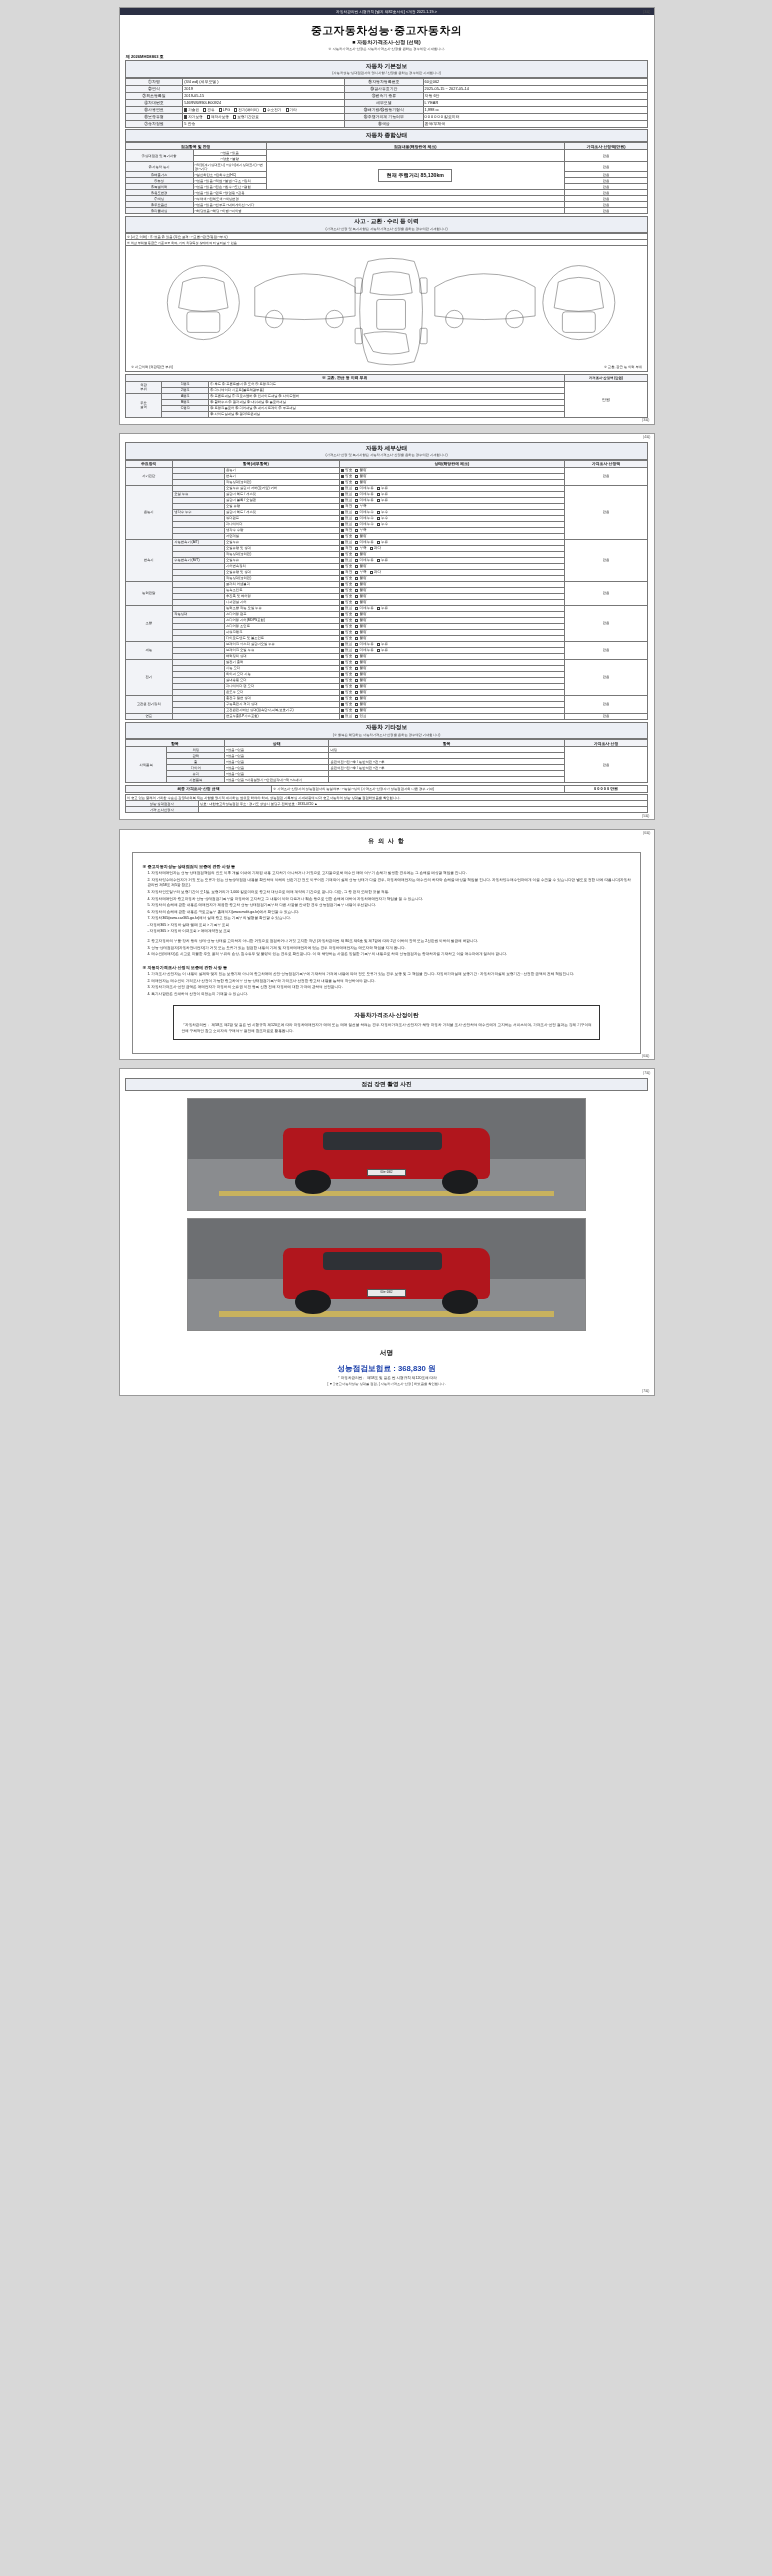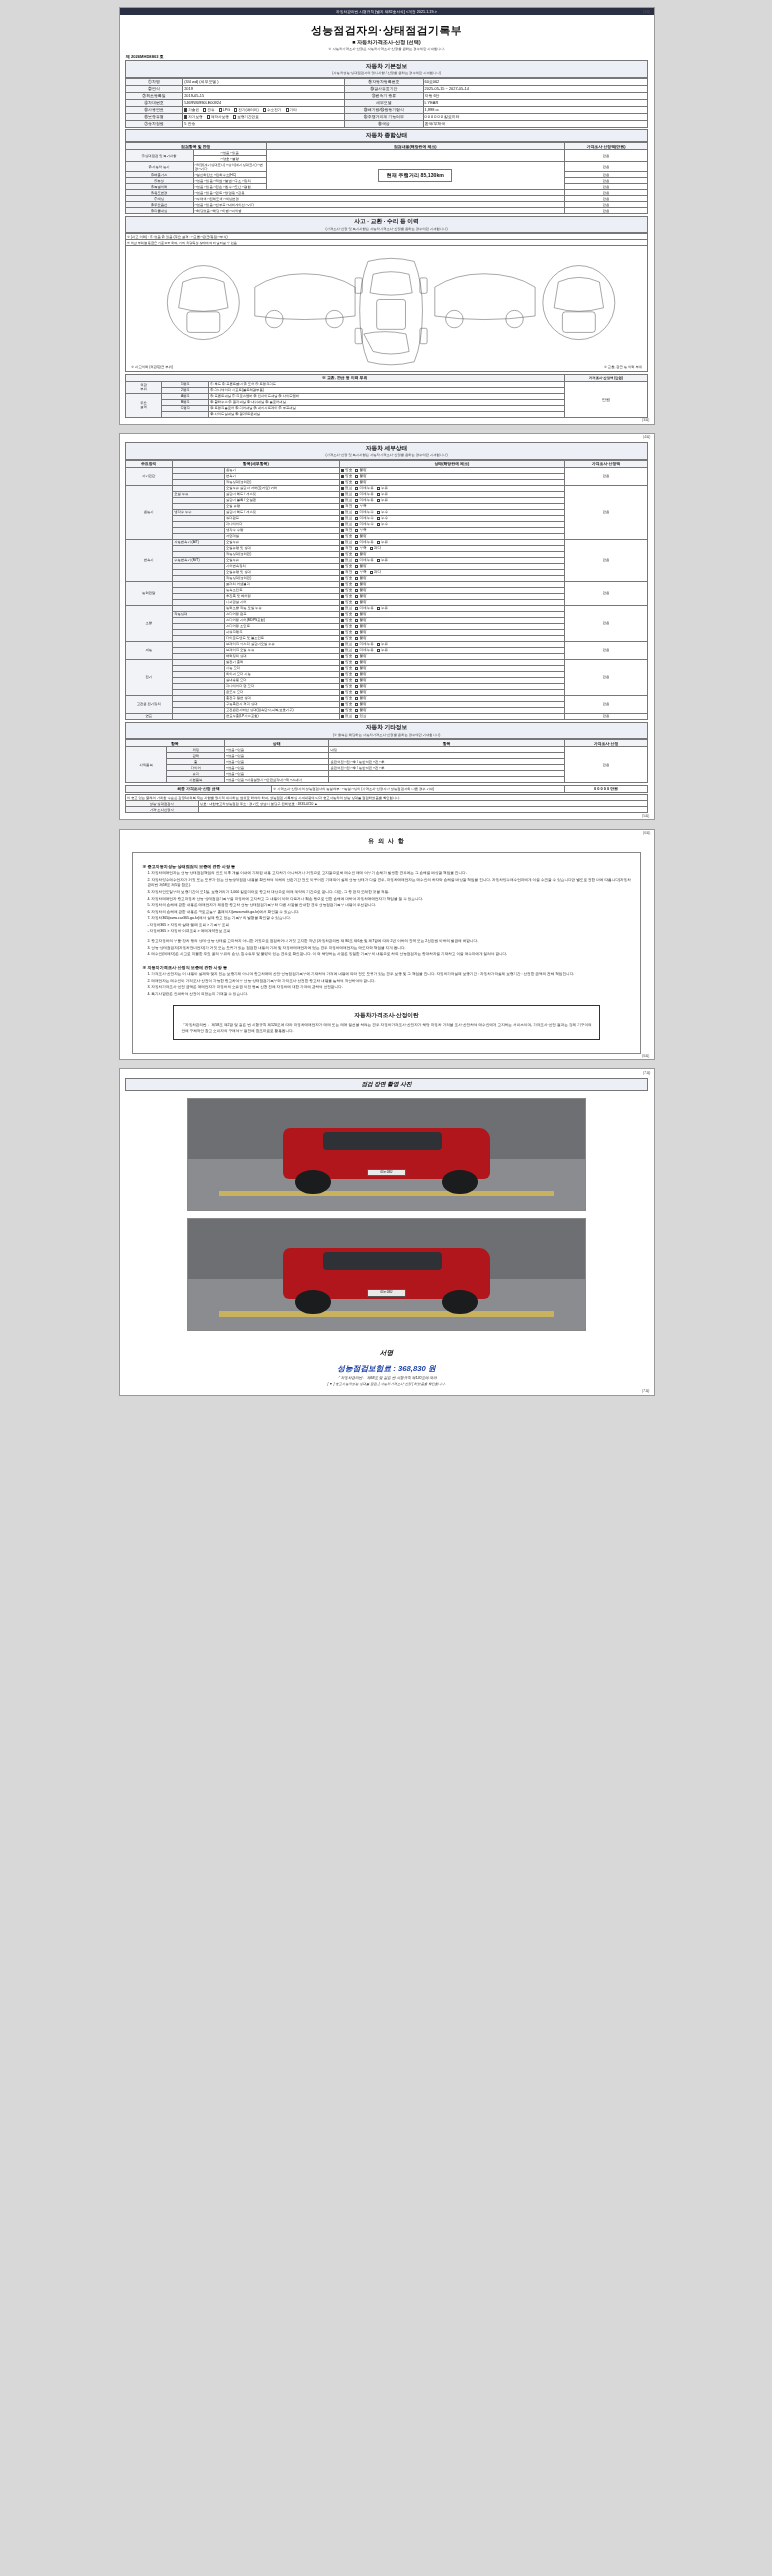--- a/index.html
+++ b/index.html
@@ -15,21 +15,21 @@
   .page {
     background:#fff;
     border:0.5px solid #999;
     margin:0 auto;
     position:relative;
   }
   .sheet { width:536px; }
   .p1 { margin-top:7.2px; }
   .p2 { margin-top:8.2px; }
   .p3 { margin-top:8.2px; }
-  .p4 { margin-top:8.2px;font-style:italic; }
+  .p4 { margin-top:8.2px; }
   .inner { padding:4.1px 5.2px 6.2px 5.2px; }
 
   .topbar {
     background:#2b2f44; color:#fff; font-size:3.6px;
     text-align:center; padding:1.5px 0; letter-spacing:0.1px;
   }
   .corner { position:absolute; right:3.1px; font-size:3.3px; color:#555; }
   .corner-top { top:1.5px; }
   .corner-bot { bottom:1.5px; right:4.1px; }
 
@@ -95,21 +95,21 @@
   .guarantee .gt { text-align:center; font-size:5.7px; font-weight:bold; margin-bottom:3.1px; }
   .guarantee .gp { font-size:3.6px; line-height:1.6; text-align:justify; }
 </style>
 </head>
 <body>
 
 <div class="page sheet p1">
   <div class="topbar">자동차관리법 시행규칙 [별지 제82호서식] &lt;개정 2021.1.19.&gt;</div>
   <div class="corner corner-top">(3쪽)</div>
   <div class="inner">
-    <h1 class="doc-title">성능점검자의·상태점검기록부</h1>
+    <h1 class="doc-title">중고자동차성능·중고자동차의</h1>
     <div class="subtitle">■ 자동차가격조사·산정 (선택)</div>
     <div class="subtitle2">※ 자동차가격조사·산정은 자동차가격조사·산정을 원하는 경우에만 기재합니다.</div>
     <div class="docno">
       <span>제</span>
       <span>2026MHD8803</span>
       <span>호</span>
     </div>
 
     <div class="secthead">
       <span>자동차 기본정보</span>

